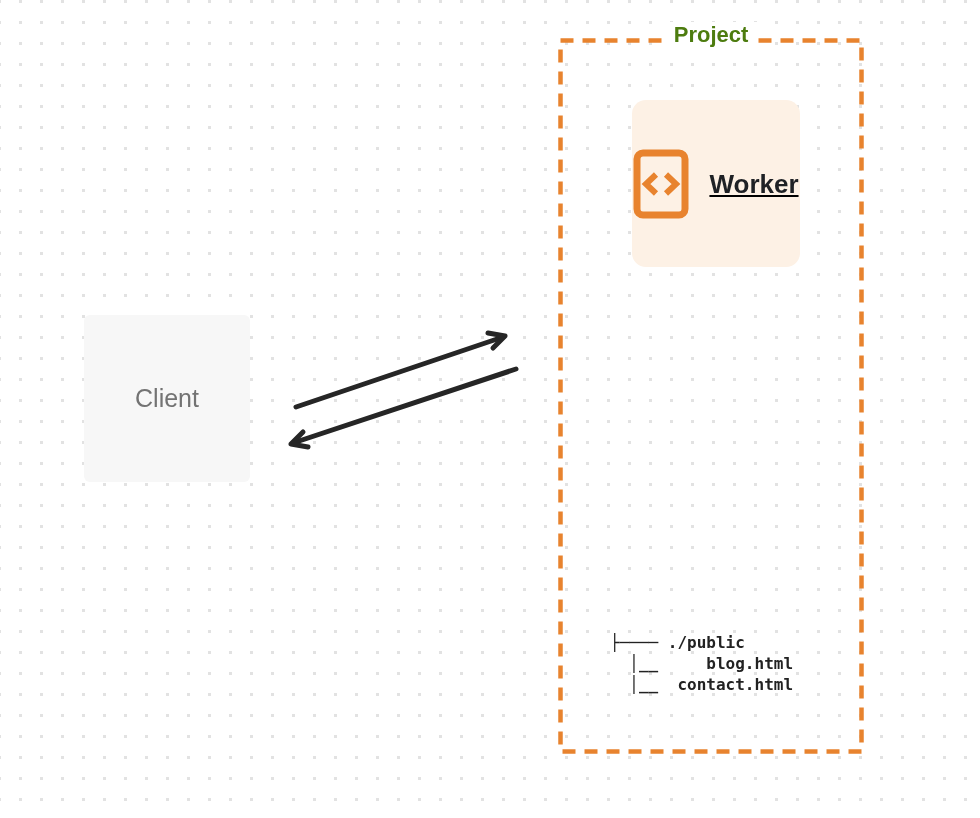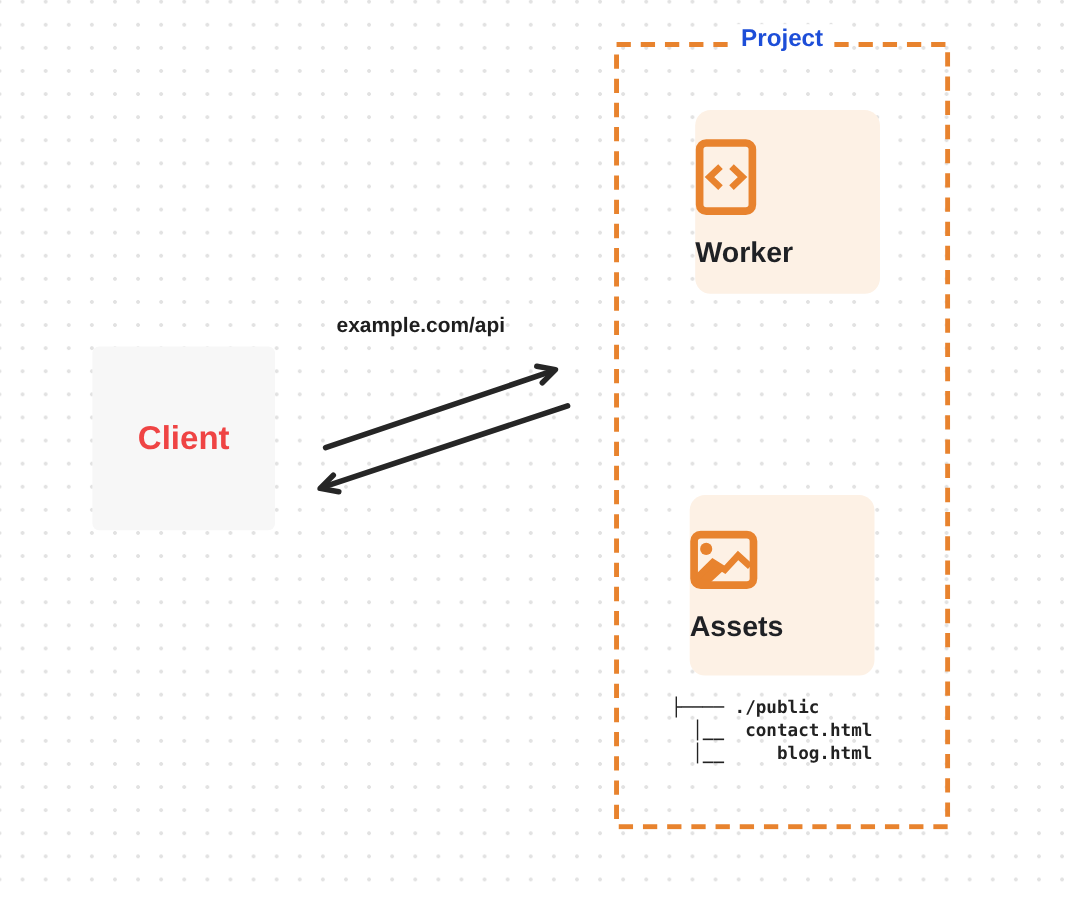--- a/index.html
+++ b/index.html
@@ -19,21 +19,21 @@
   
   .client-box {
     position: absolute;
     left: 84px; top: 315px;
     width: 166px; height: 167px;
     background: #f7f7f7;
     border-radius: 6px;
     display: flex; align-items: center; justify-content: center;
   }
   .client-box .label {
-    font-size: 30px; font-weight: 700; color: #ef4444;
+    font-size: 25px; font-weight: 400; color: #737373;
   }
 
   
   .request-label {
     position: absolute;
     left: 306px; top: 286px;
     font-size: 19px; font-weight: 700; color: #1e1e1e;
     white-space: nowrap;
   }
 
@@ -50,32 +50,33 @@
     left: 558px; top: 38px;
     width: 306px; height: 716px;
   }
   .project-border { position: absolute; left: 0; top: 0; }
   .project-label {
     position: absolute;
     top: -16px; left: 50%;
     transform: translateX(-50%);
     background: #ffffff;
     padding: 0 9px;
-    font-size: 22px; font-weight: 700; color: #1d4ed8;
+    font-size: 22px; font-weight: 700; color: #4d7c0f;
     white-space: nowrap;
   }
 
   
   .card {
     position: absolute;
     background: #fdf1e5;
     border-radius: 14px;
-    display: flex; flex-direction: column;
-    justify-content: center;
+    display: flex; flex-direction: row;
+    align-items: center; justify-content: center;
     gap: 20px;
+    text-decoration: underline;
   }
   .card-worker { left: 74px; top: 62px;  width: 168px; height: 167px; }
   .card-assets { left: 69px; top: 412px; width: 168px; height: 164px; }
   .card .card-label {
     font-size: 26px; font-weight: 700; color: #1f2125;
     line-height: 1;
   }
   .card .icon { display: block; }
 
   
@@ -92,21 +93,20 @@
 </style>
 </head>
 <body>
 
 <div class="canvas">
 
   <div class="client-box">
     <span class="label">Client</span>
   </div>
 
-  <div class="request-label">example.com/api</div>
 
   <svg class="arrows-svg" viewBox="0 0 980 818" xmlns="http://www.w3.org/2000/svg">
     <g stroke="#262626" stroke-width="5" fill="none" stroke-linecap="round" stroke-linejoin="round">
 
       <g>
         <line x1="296" y1="407" x2="503" y2="337"></line>
         <polyline points="488,333 505,336 493,348"></polyline>
       </g>
 
       <g>
@@ -125,30 +125,21 @@
 
     <div class="card card-worker">
       <svg class="icon" width="56" height="70" viewBox="0 0 56 70" xmlns="http://www.w3.org/2000/svg">
         <rect x="4" y="4" width="48" height="62" rx="6" fill="none" stroke="#e8832e" stroke-width="7"></rect>
         <path d="M 23 25.5 L 13 35 L 23 44.5" fill="none" stroke="#e8832e" stroke-width="6" stroke-linejoin="miter"></path>
         <path d="M 33 25.5 L 43 35 L 33 44.5" fill="none" stroke="#e8832e" stroke-width="6" stroke-linejoin="miter"></path>
       </svg>
       <span class="card-label">Worker</span>
     </div>
 
-    <div class="card card-assets">
-      <svg class="icon" width="62" height="54" viewBox="0 0 62 54" xmlns="http://www.w3.org/2000/svg">
-        <rect x="4" y="4" width="54" height="46" rx="6" fill="none" stroke="#e8832e" stroke-width="7"></rect>
-        <circle cx="15" cy="17" r="5.5" fill="#e8832e"></circle>
-        <path d="M 7 46 L 7 41 L 21 28 L 31 35 L 19 46 Z" fill="#e8832e" stroke="#e8832e" stroke-width="2"></path>
-        <path d="M 8 42 L 21 29 L 32 36 L 44 23 L 55 33" fill="none" stroke="#e8832e" stroke-width="6" stroke-linejoin="miter"></path>
-      </svg>
-      <span class="card-label">Assets</span>
-    </div>
 
     <div class="file-tree">
       <div class="tree-line">├──── ./public</div>
+      <div class="tree-line">  │__     blog.html</div>
       <div class="tree-line">  │__  contact.html</div>
-      <div class="tree-line">  │__     blog.html</div>
     </div>
   </div>
 
 </div>
 
 </body></html>

